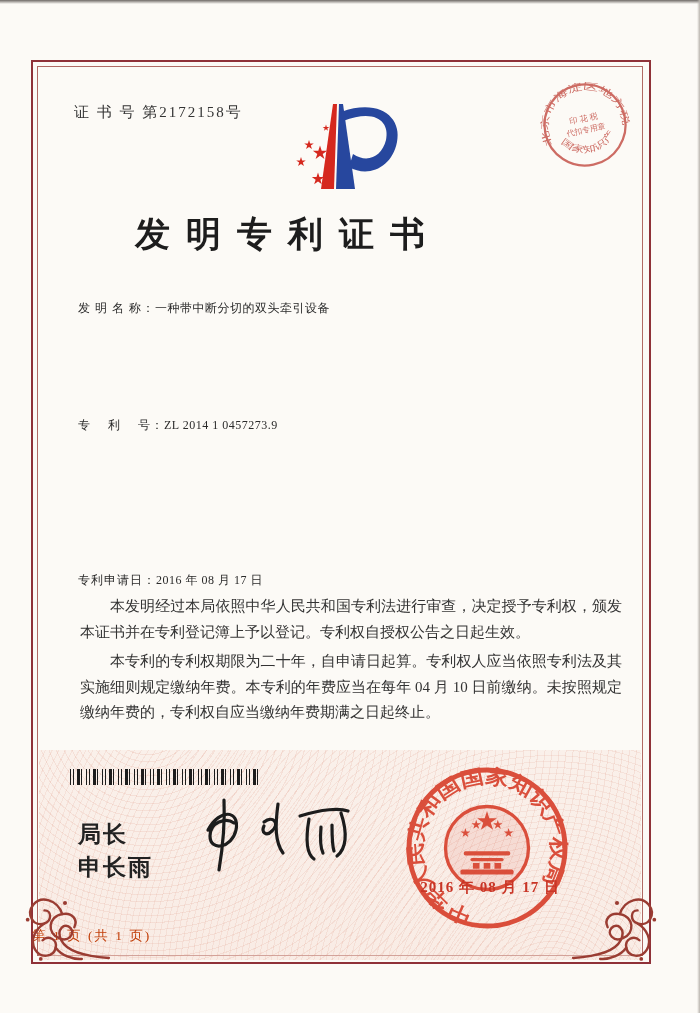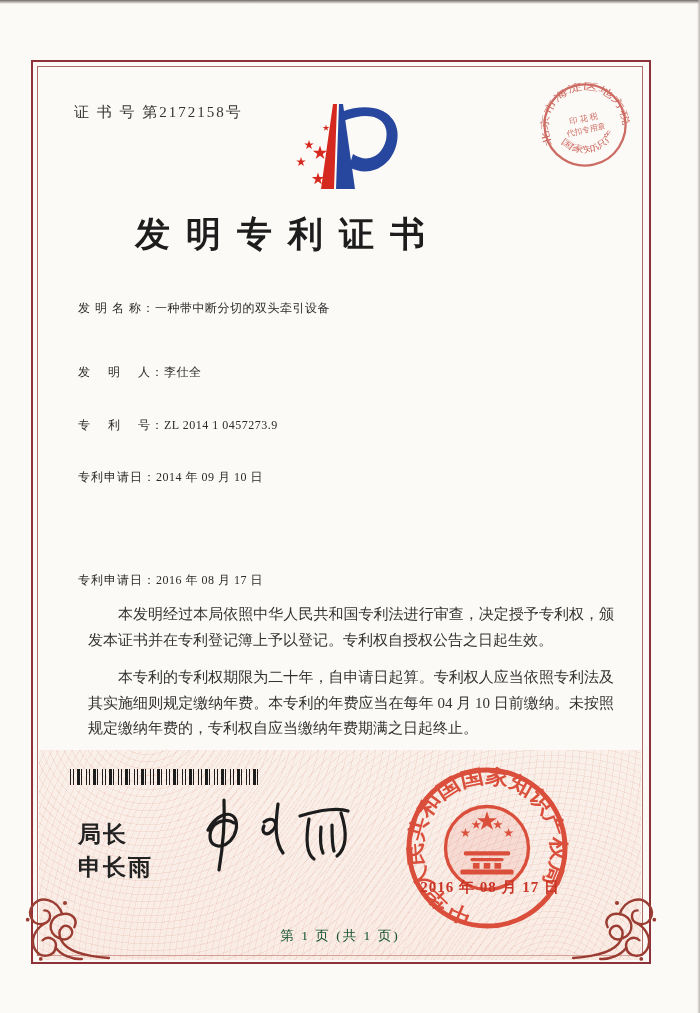--- a/index.html
+++ b/index.html
@@ -24,35 +24,35 @@
   .cert-no{position:absolute;left:74px;top:103px;font-size:15px;letter-spacing:2px;color:#333;}
   .logo{position:absolute;left:278px;top:92px;width:170px;height:122px;}
   .tax-stamp{position:absolute;left:540px;top:80px;width:90px;height:90px;
     transform:rotate(-12deg);opacity:.85;}
   .title{position:absolute;left:32px;top:211px;width:496px;text-align:center;
     font-size:35px;font-weight:700;letter-spacing:16px;text-indent:16px;color:#1d1d1d;}
   .field{position:absolute;left:78px;font-size:12px;color:#2a2a2a;letter-spacing:.5px;}
   .field .lbl{letter-spacing:1px;}
   .body-text{position:absolute;left:76px;top:590px;width:550px;font-size:15px;
     line-height:25.5px;color:#333;text-align:justify;}
-  .body-text p{margin:12px;text-indent:2em;}
+  .body-text p{margin:4px;text-indent:2em;}
   .barcode{position:absolute;left:70px;top:769px;width:188px;height:16px;
     background:repeating-linear-gradient(90deg,
       #1c1c1c 0 1.5px, rgba(0,0,0,0) 1.5px 3px,
       #1c1c1c 3px 4px,  rgba(0,0,0,0) 4px 7.5px,
       #1c1c1c 7.5px 10px, rgba(0,0,0,0) 10px 11.5px,
       #1c1c1c 11.5px 12.5px, rgba(0,0,0,0) 12.5px 16px);}
   .signer{position:absolute;left:78px;top:818px;font-family:"Liberation Sans",sans-serif;
     font-size:23px;color:#222;font-weight:600;line-height:33px;letter-spacing:2px;}
   .signature{position:absolute;left:182px;top:790px;width:170px;height:98px;}
   .grant-seal{position:absolute;left:404px;top:765px;width:166px;height:166px;opacity:.93;}
   .seal-date{position:absolute;left:410px;top:878px;width:160px;text-align:center;
     color:#c93526;font-size:15px;font-weight:700;letter-spacing:1px;}
-  .footer{position:absolute;left:32px;top:927px;width:616px;text-align:center;
-    font-size:13.5px;color:#14532d;letter-spacing:2px;}
+  .footer{position:absolute;left:32px;top:927px;width:616px;text-align:left;
+    font-size:13.5px;color:#c2410c;letter-spacing:2px;}
   .ornament{position:absolute;width:98px;height:84px;}
   .ornament.bl{left:16px;top:888px;}
   .ornament.br{left:568px;top:888px;transform:scaleX(-1);}
   svg text{font-family:"Liberation Serif",serif;}
 </style>
 </head>
 <body>
 
 <div class="page">
   <div class="frame-outer"></div>
@@ -93,28 +93,22 @@
       <text x="60" y="55" font-size="11" fill="#c5544b" text-anchor="middle">印 花 税</text>
       <text x="60" y="70" font-size="10.5" fill="#c5544b" text-anchor="middle">代扣专用章</text>
     </svg>
   </div>
 
   <div class="title">发明专利证书</div>
 
   <div class="field" style="top:300px">
     <span class="lbl">发 明 名 称：</span><span>一种带中断分切的双头牵引设备</span>
   </div>
-  <div class="field" style="top:364px">
-    <span class="lbl">发　 明　 人：</span><span>李仕全</span>
-  </div>
   <div class="field" style="top:417px">
     <span class="lbl">专　 利　 号：</span><span>ZL 2014 1 0457273.9</span>
-  </div>
-  <div class="field" style="top:469px">
-    <span class="lbl">专利申请日：</span><span>2014 年 09 月 10 日</span>
   </div>
   <div class="field" style="top:572px">
     <span class="lbl">专利申请日：</span><span>2016 年 08 月 17 日</span>
   </div>
 
   <div class="body-text">
     <p>本发明经过本局依照中华人民共和国专利法进行审查，决定授予专利权，颁发本证书并在专利登记簿上予以登记。专利权自授权公告之日起生效。</p>
     <p>本专利的专利权期限为二十年，自申请日起算。专利权人应当依照专利法及其实施细则规定缴纳年费。本专利的年费应当在每年 04 月 10 日前缴纳。未按照规定缴纳年费的，专利权自应当缴纳年费期满之日起终止。</p>
   </div>
 

